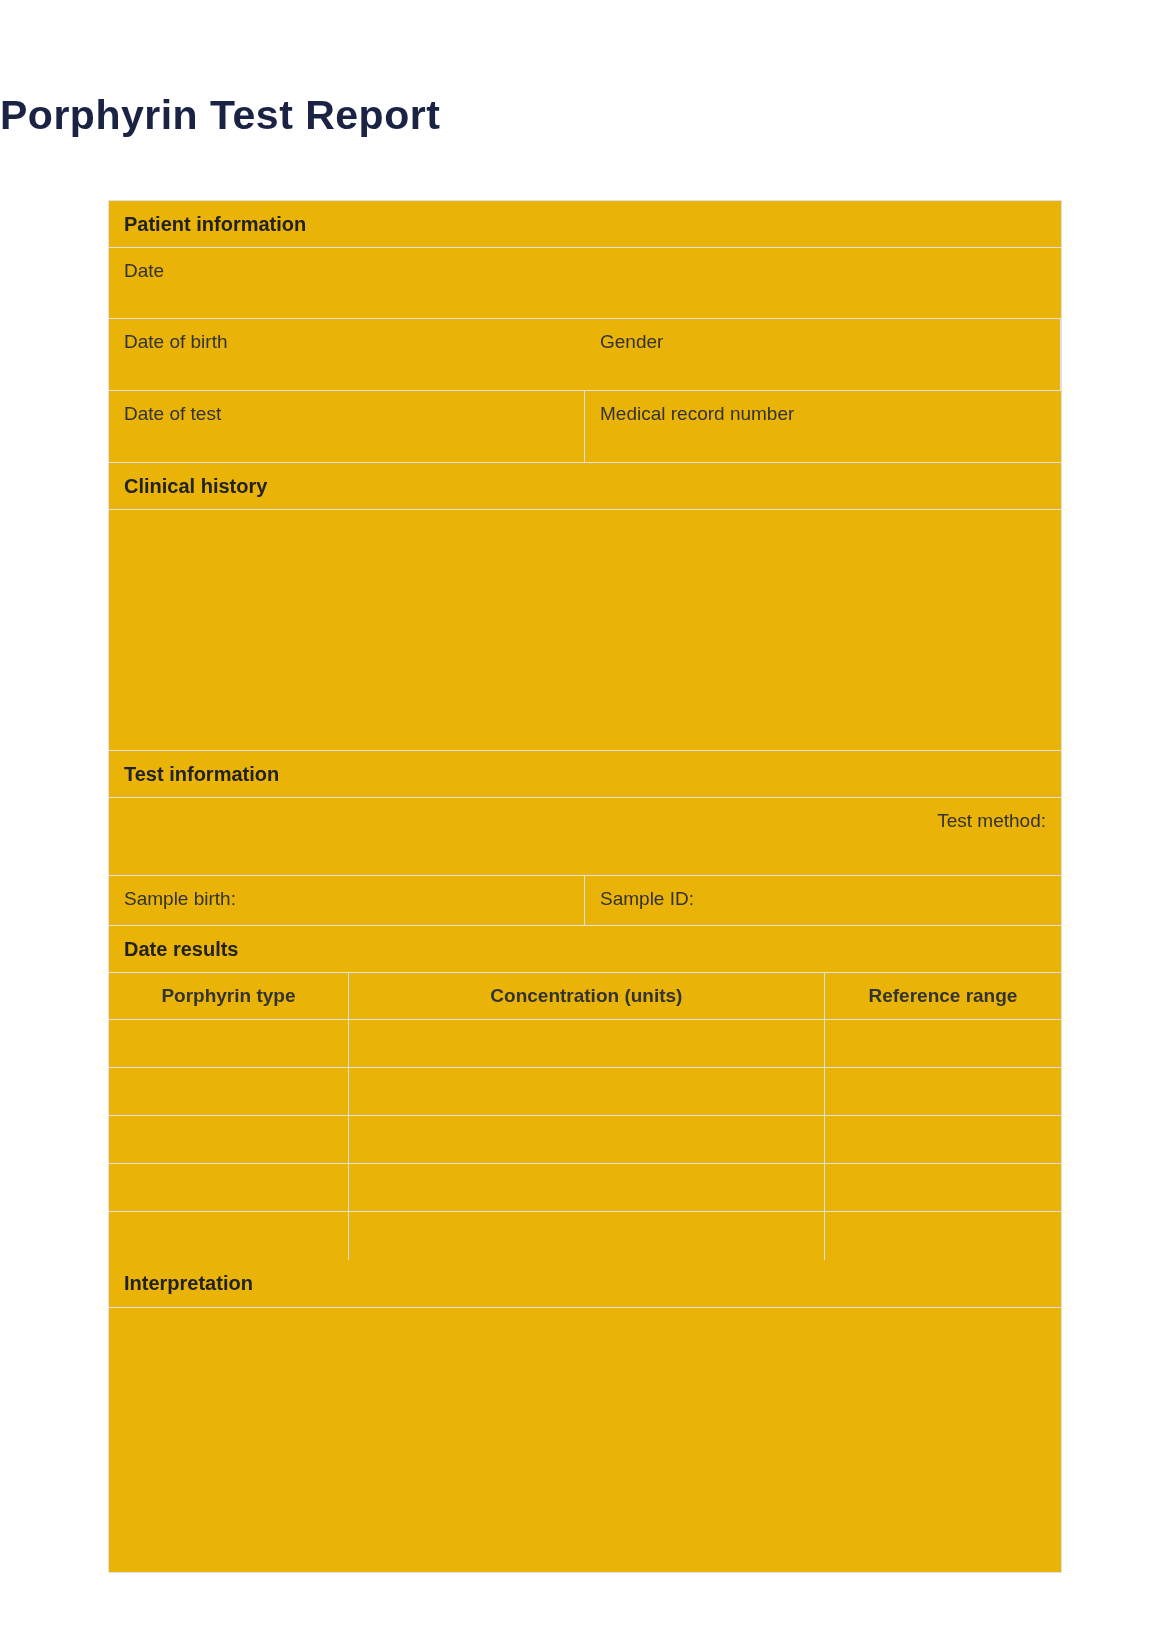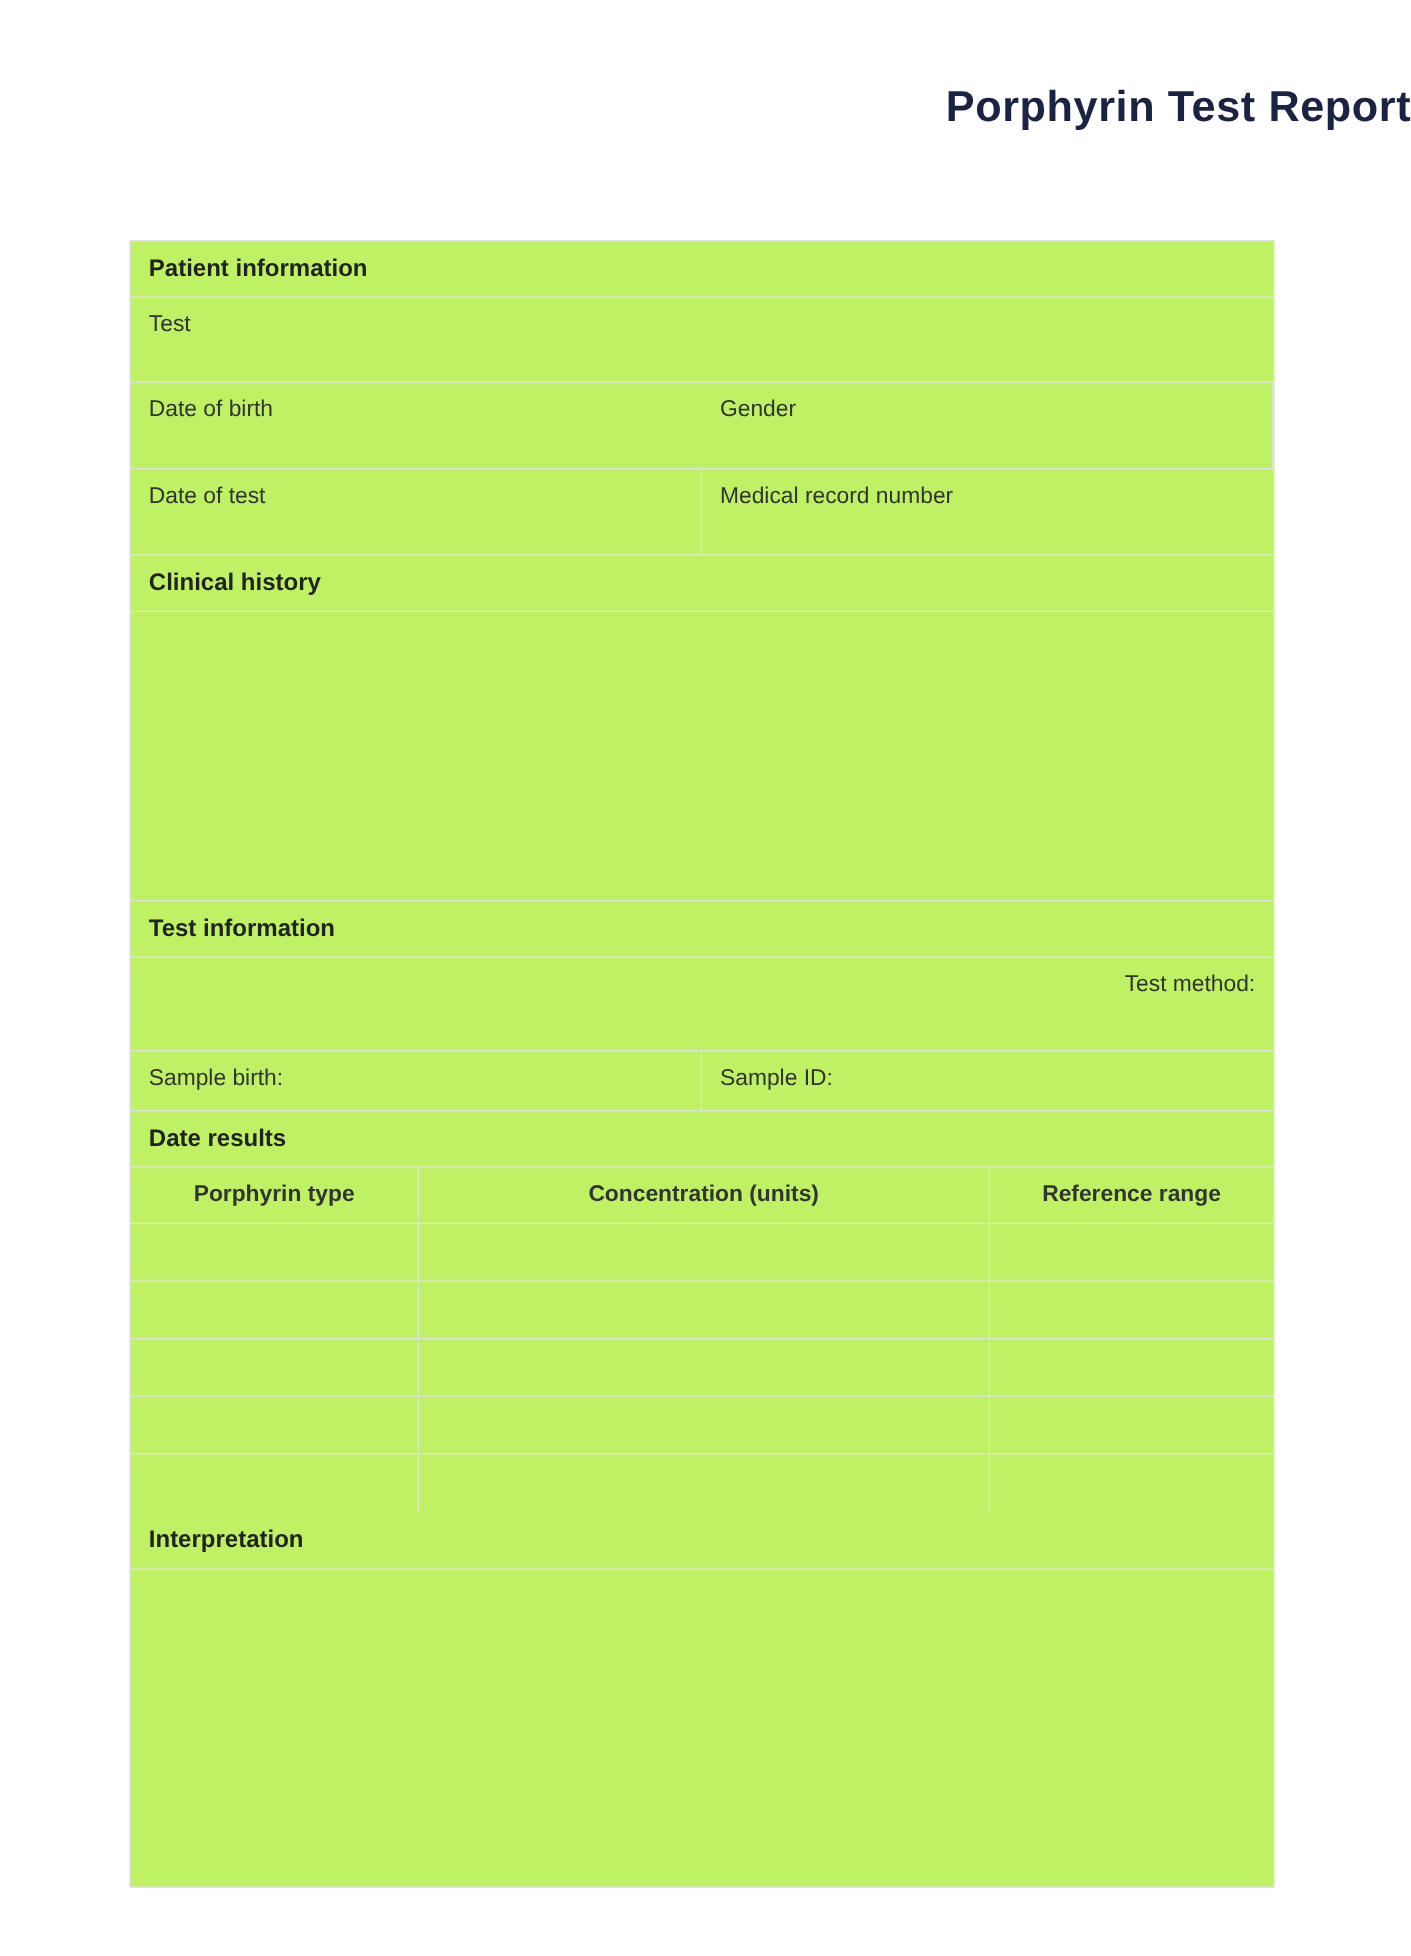--- a/index.html
+++ b/index.html
@@ -11,35 +11,35 @@
   * { margin: 0; padding: 0; box-sizing: border-box; }
   html, body { background: #ffffff; }
   body {
     width: 1176px;
     height: 1630px;
     font-family: "Liberation Sans", sans-serif;
     position: relative;
     overflow: hidden;
   }
   .doc-title {
-    padding-top: 68px;
-    text-align: right;
-    font-size: 36px;
+    padding-top: 92px;
+    text-align: left;
+    font-size: 41px;
     font-weight: bold;
     color: var(--title-color);
     letter-spacing: 0.5px;
   }
   .form-container {
     width: 954px;
     margin: 0 auto;
     position: absolute;
     left: 108px;
     top: 200px;
     border: 1px solid var(--border-color);
-    background: #bef264;
+    background: #eab308;
   }
   .row {
     display: flex;
     border-bottom: 1px solid var(--border-color);
     width: 100%;
   }
   .row:last-child { border-bottom: none; }
   .cell {
     padding: 12px 15px;
     font-size: 19px;
@@ -85,21 +85,21 @@
 <h1 class="doc-title">Porphyrin Test Report</h1>
 
 <div class="form-container">
 
   <div class="row section-header-row">
     <div class="section-header">Patient information</div>
   </div>
 
   <div class="row field-row-tall">
     <div class="cell" style="width:100%;">
-      <span>Test</span>
+      <span>Date</span>
     </div>
   </div>
 
   <div class="row field-row-tall2">
     <div class="cell half">
       <span>Date of birth</span>
     </div>
     <div class="cell half divided">
       <span>Gender</span>
     </div>

